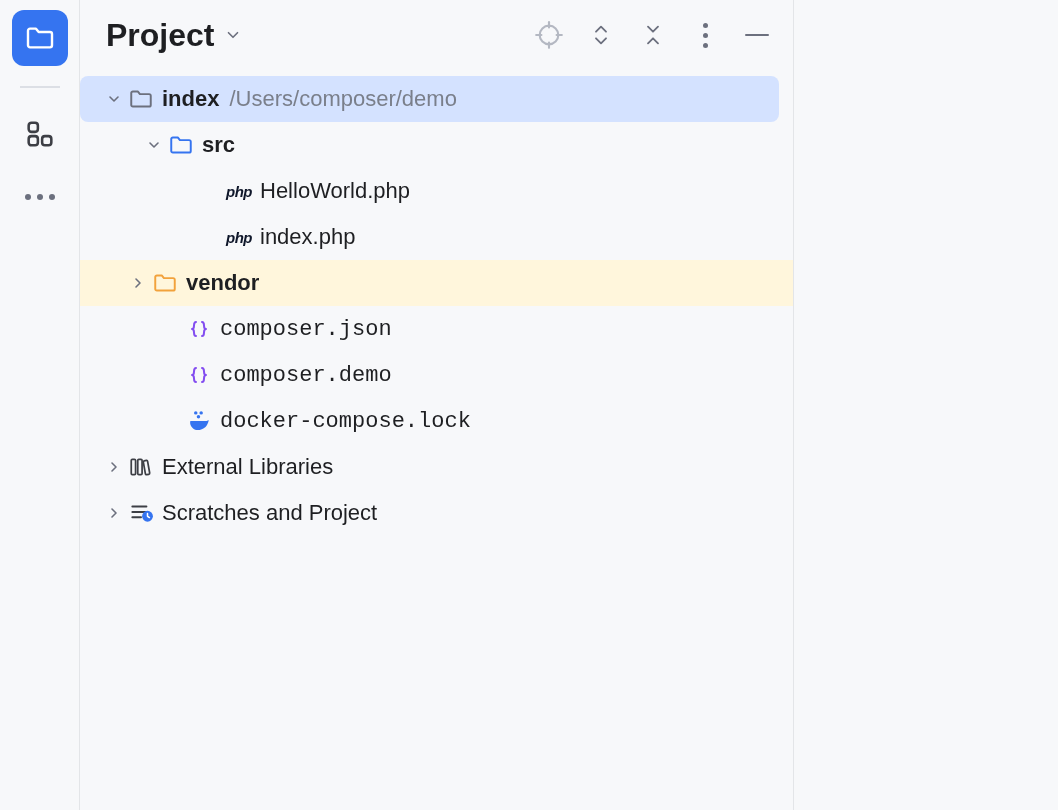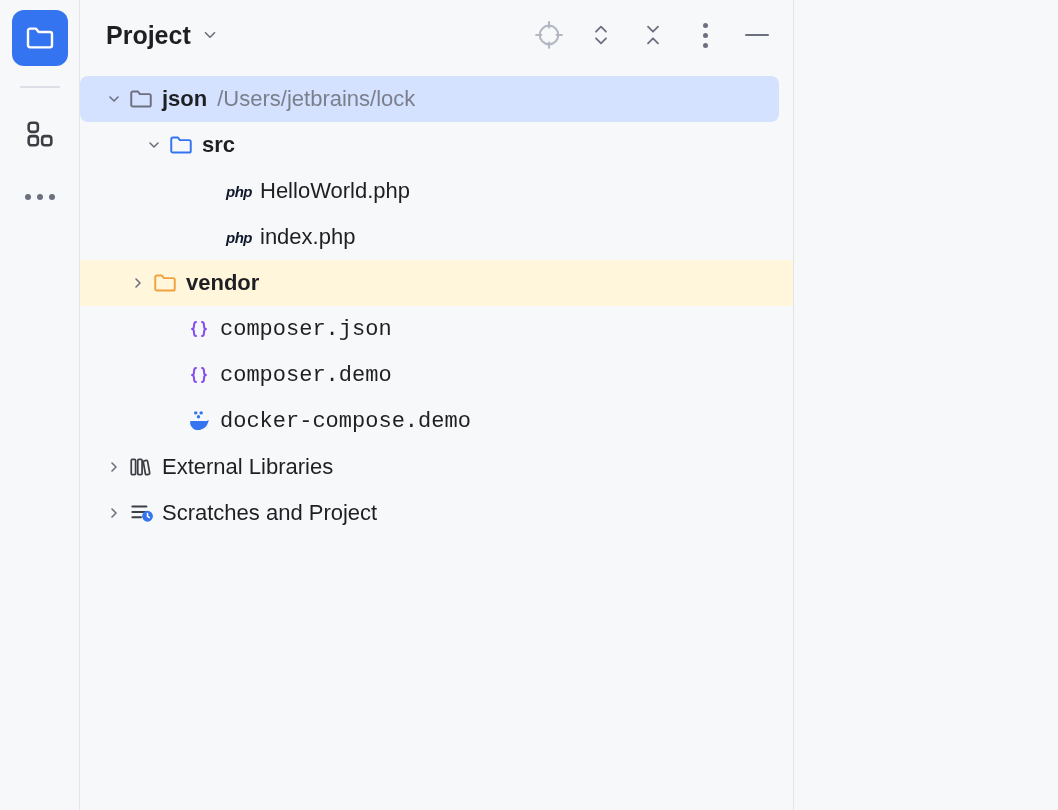--- a/index.html
+++ b/index.html
@@ -58,21 +58,21 @@
     flex-direction: column;
     background: #f7f8fa;
   }
   .panel-header {
     height: 70px;
     display: flex;
     align-items: center;
     padding: 0 22px 0 26px;
   }
   .panel-title {
-    font-size: 25px;
+    font-size: 32px;
     font-weight: 600;
     margin-right: 10px;
   }
   .panel-header .chev {
     margin-right: auto;
   }
   .hdr-actions {
     display: flex;
     align-items: center;
     gap: 24px;
@@ -228,22 +228,22 @@
         <span class="arrow">
           <svg width="16" height="16" viewBox="0 0 24 24" fill="none">
               <path d="M6 9l6 6 6-6" stroke="#6c707e" stroke-width="2.4" stroke-linecap="round" stroke-linejoin="round"></path>
             </svg>
         </span>
         <span class="ic">
           <svg width="26" height="26" viewBox="0 0 24 24" fill="none">
             <path d="M3 6.5C3 5.67 3.67 5 4.5 5H9l2 2.5h8.5c.83 0 1.5.67 1.5 1.5v8.5c0 .83-.67 1.5-1.5 1.5h-15C3.67 19 3 18.33 3 17.5v-11z" stroke="#6c707e" stroke-width="1.8" stroke-linejoin="round"></path>
           </svg>
         </span>
-        <span class="label bold">json</span>
-        <span class="hint">/Users/jetbrains/lock</span>
+        <span class="label bold">index</span>
+        <span class="hint">/Users/composer/demo</span>
       </div>
 
       <div class="row d1">
         <span class="arrow">
           <svg width="16" height="16" viewBox="0 0 24 24" fill="none">
               <path d="M6 9l6 6 6-6" stroke="#6c707e" stroke-width="2.4" stroke-linecap="round" stroke-linejoin="round"></path>
             </svg>
         </span>
         <span class="ic">
           <svg width="26" height="26" viewBox="0 0 24 24" fill="none">
@@ -303,21 +303,21 @@
 
       <div class="row d1b">
         <span class="ic">
           <svg width="26" height="26" viewBox="0 0 24 24" fill="none">
             <circle cx="9" cy="4.5" r="1.6" fill="#3574f0"></circle>
             <circle cx="14" cy="4.5" r="1.6" fill="#3574f0"></circle>
             <circle cx="11.5" cy="8" r="1.6" fill="#3574f0"></circle>
             <path d="M4 12h14c1.5 0 3-1 3-1s-.5 4-3 6.5S11 21 8.5 20 3 16 4 12z" fill="#3574f0"></path>
           </svg>
         </span>
-        <span class="label">docker-compose.demo</span>
+        <span class="label">docker-compose.lock</span>
       </div>
 
       <div class="row d0">
         <span class="arrow">
           <svg width="16" height="16" viewBox="0 0 24 24" fill="none">
               <path d="M9 6l6 6-6 6" stroke="#6c707e" stroke-width="2.4" stroke-linecap="round" stroke-linejoin="round"></path>
             </svg>
         </span>
         <span class="ic">
           <svg width="26" height="26" viewBox="0 0 24 24" fill="none">

